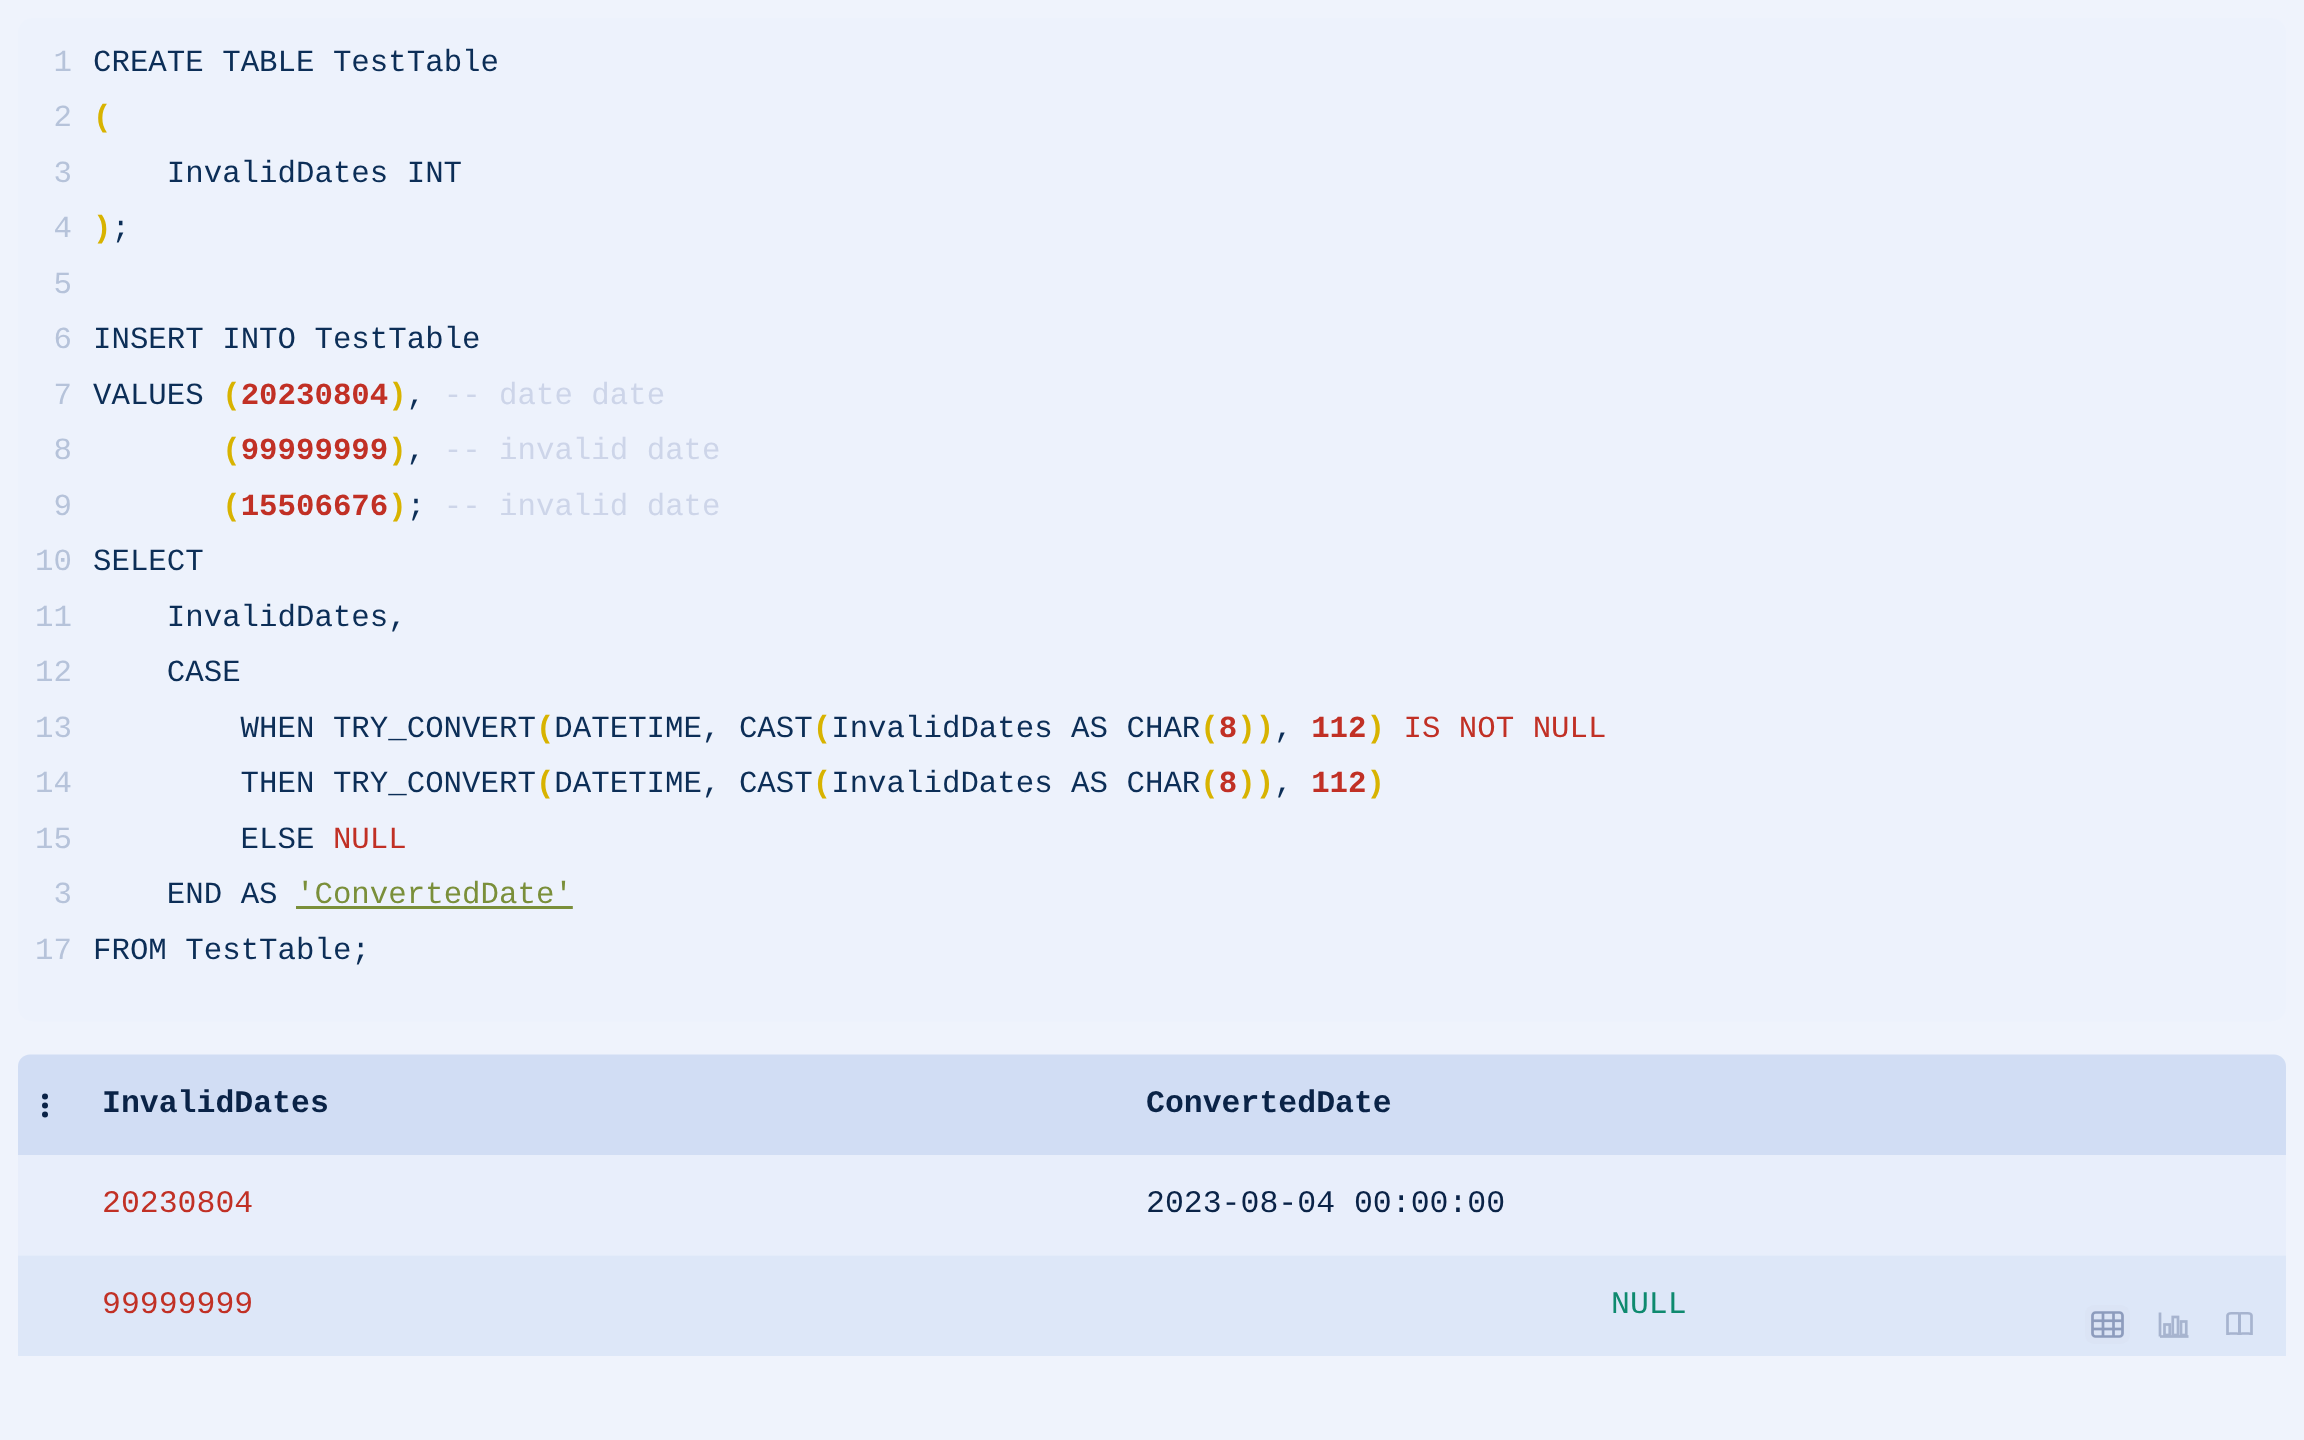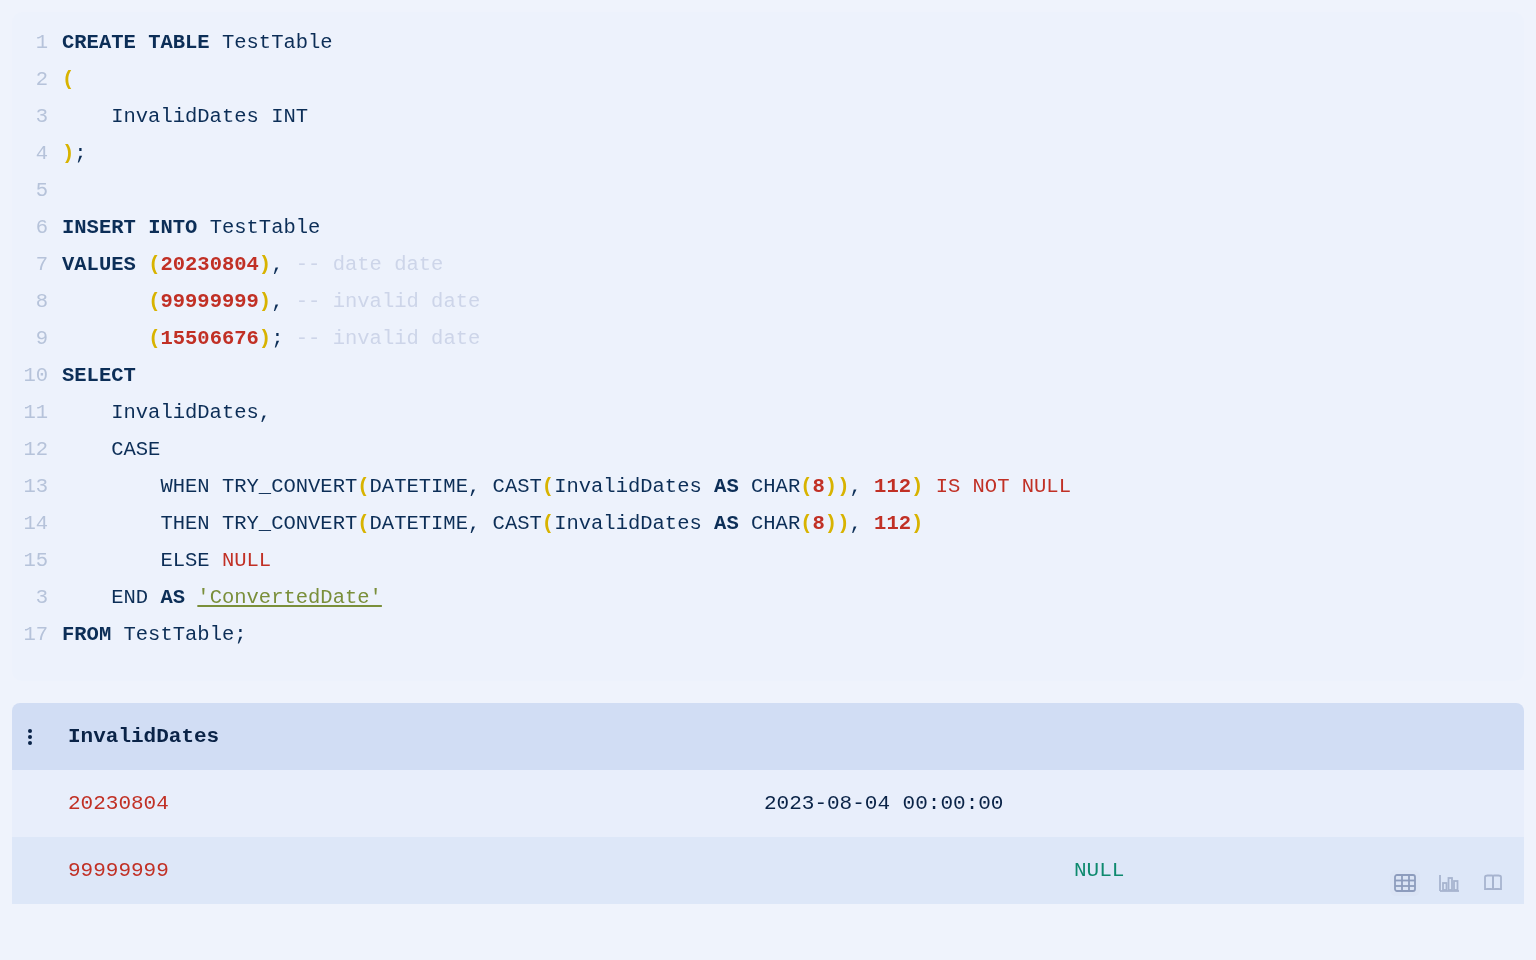--- a/index.html
+++ b/index.html
@@ -53,21 +53,21 @@
   }
   .ln {
     width: 40px;
     text-align: right;
     padding-right: 14px;
     color: var(--gutter);
     user-select: none;
     font-weight: 400;
   }
   .code { color: var(--kw); flex: 1; }
-  .kw  { color: var(--kw); font-weight: 700; }
+  .kw  { color: var(--kw); font-weight: 400; }
   .id  { color: var(--kw); }
   .pn  { color: var(--kw); }
   .py  { color: var(--punct-yellow); font-weight: 700; }
   .num { color: var(--number); font-weight: 700; }
   .cm  { color: var(--comment); }
   .str { color: var(--string); text-decoration: underline; }
   .fnr { color: var(--func); }
   .nul { color: var(--func); }
 
   
@@ -161,20 +161,21 @@
   <div class="results">
     <div class="thead">
       <div class="th col-menu">
         <div class="dots">
             <span></span>
             <span></span>
             <span></span>
           </div>
       </div>
       <div class="th col1">InvalidDates</div>
+      <div class="th col2">ConvertedDate</div>
     </div>
     <div id="rows">
         <div class="trow">
           <div class="td col-menu"></div>
           <div class="td col1 val-int">20230804</div>
           <div class="td col2 val-txt">2023-08-04 00:00:00</div>
         </div>
         <div class="trow">
           <div class="td col-menu"></div>
           <div class="td col1 val-int">99999999</div>

